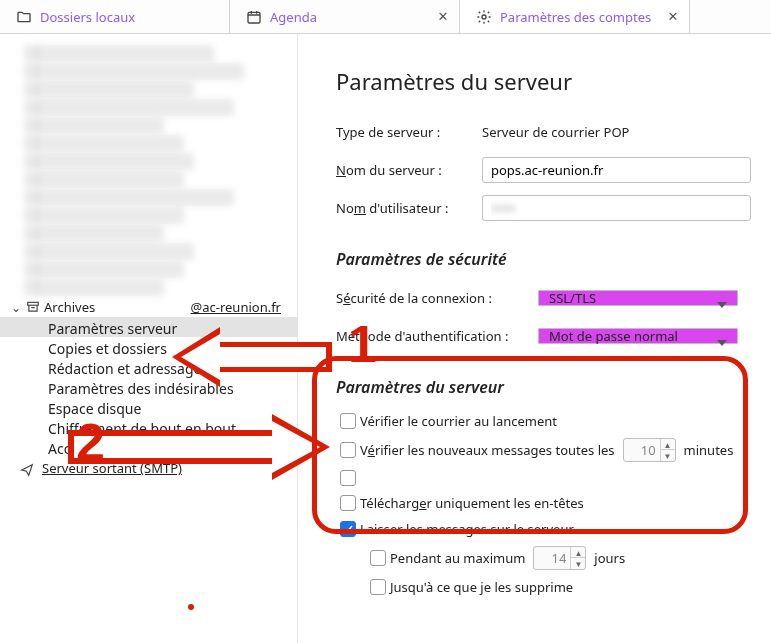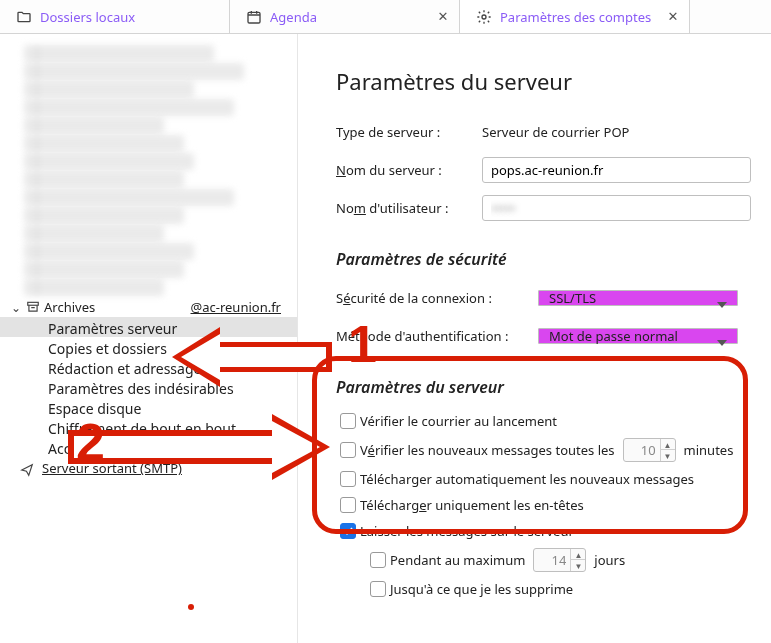--- a/index.html
+++ b/index.html
@@ -197,21 +197,20 @@
         <input value="10" style="">
         <span class="spin">
             <div>▲</div>
             <div>▼</div>
           </span>
       </span>
       <span class="chk-label">minutes</span>
     </div>
     <div class="chk-row">
       <span class="chk"></span>
-      <span class="chk-label">Télécharger automatiquement les nouveaux messages</span>
     </div>
     <div class="chk-row">
       <span class="chk"></span>
       <span class="chk-label"><span>Télécharg</span><span class="u">e</span><span>r uniquement les en-têtes</span></span>
     </div>
     <div class="chk-row">
       <span class="chk checked">
         <svg width="12" height="12" viewBox="0 0 24 24" fill="none" stroke-width="3">
             <polyline points="5 13 10 18 20 6"></polyline>
           </svg>

